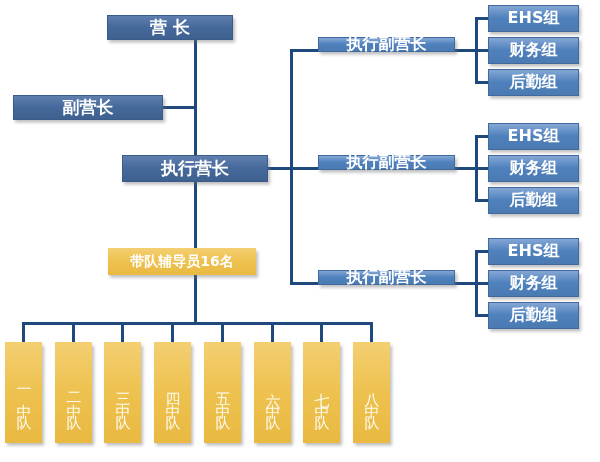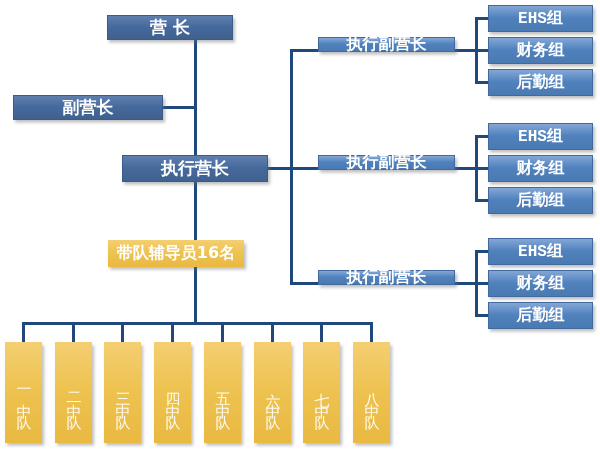--- a/index.html
+++ b/index.html
@@ -30,23 +30,23 @@
   .squad { width:37px; height:101px; top:342px; }
   .squad span {
     writing-mode:vertical-rl; text-orientation:upright;
     letter-spacing:11px; font-weight:normal; font-size:15px;
     padding-top:10px; color:#fdfaef;
   }
   
   #bx-cmd   { left:107px; top:15px;  width:126px; height:25px; }
   #bx-dep   { left:13px;  top:95px;  width:150px; height:25px; }
   #bx-exec  { left:122px; top:155px; width:146px; height:27px; }
-  #bx-coun  { left:108px; top:240px; width:136px; height:27px; font-size:16px; }
+  #bx-coun  { left:108px; top:248px; width:148px; height:27px; font-size:14px; }
   .execdep  { left:318px; width:137px; height:15px; }
-  .team     { left:488px; width:105px; height:27px;font-family:Liberation Mono, monospace; }
+  .team     { left:488px; width:91px; height:27px; }
 </style>
 </head>
 <body>
 
 <div id="canvas">
 
   <div class="ln" style="left:194px;top:40px;width:3px;height:115px;"></div>
   <div class="ln" style="left:163px;top:106px;width:34px;height:3px;"></div>
   <div class="ln" style="left:194px;top:182px;width:3px;height:143px;"></div>
   <div class="ln" style="left:268px;top:167px;width:50px;height:3px;"></div>

